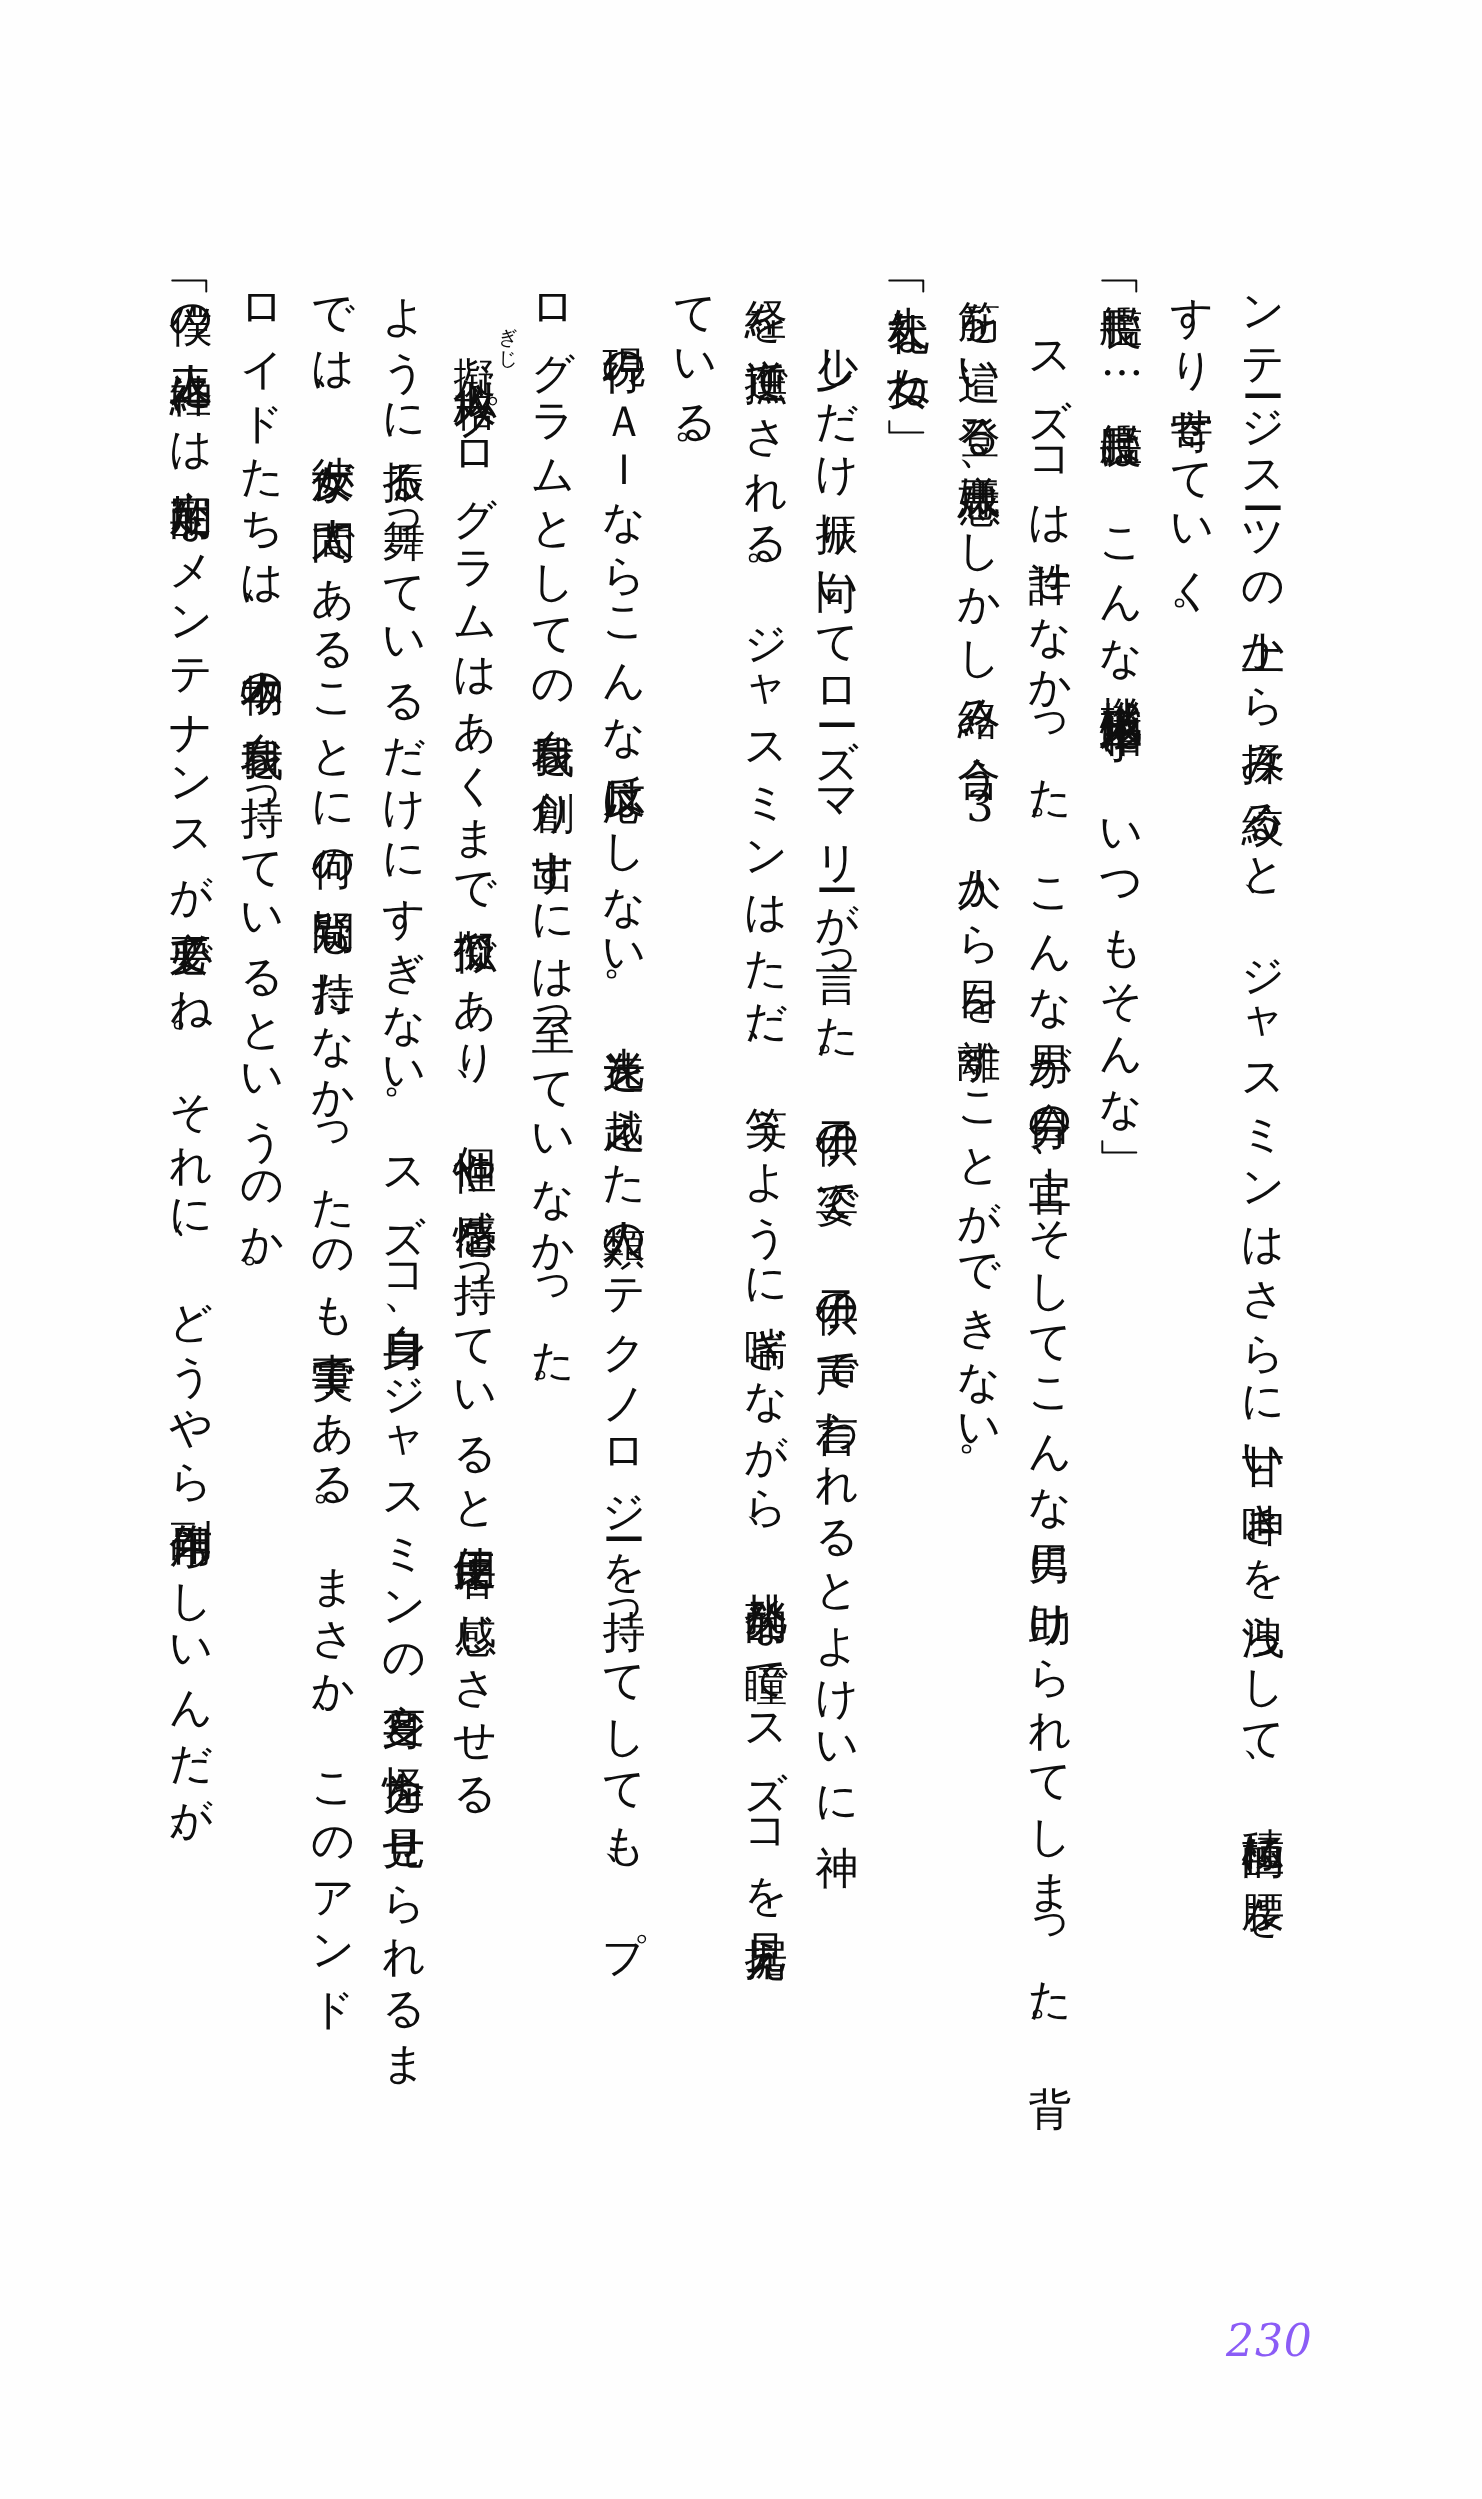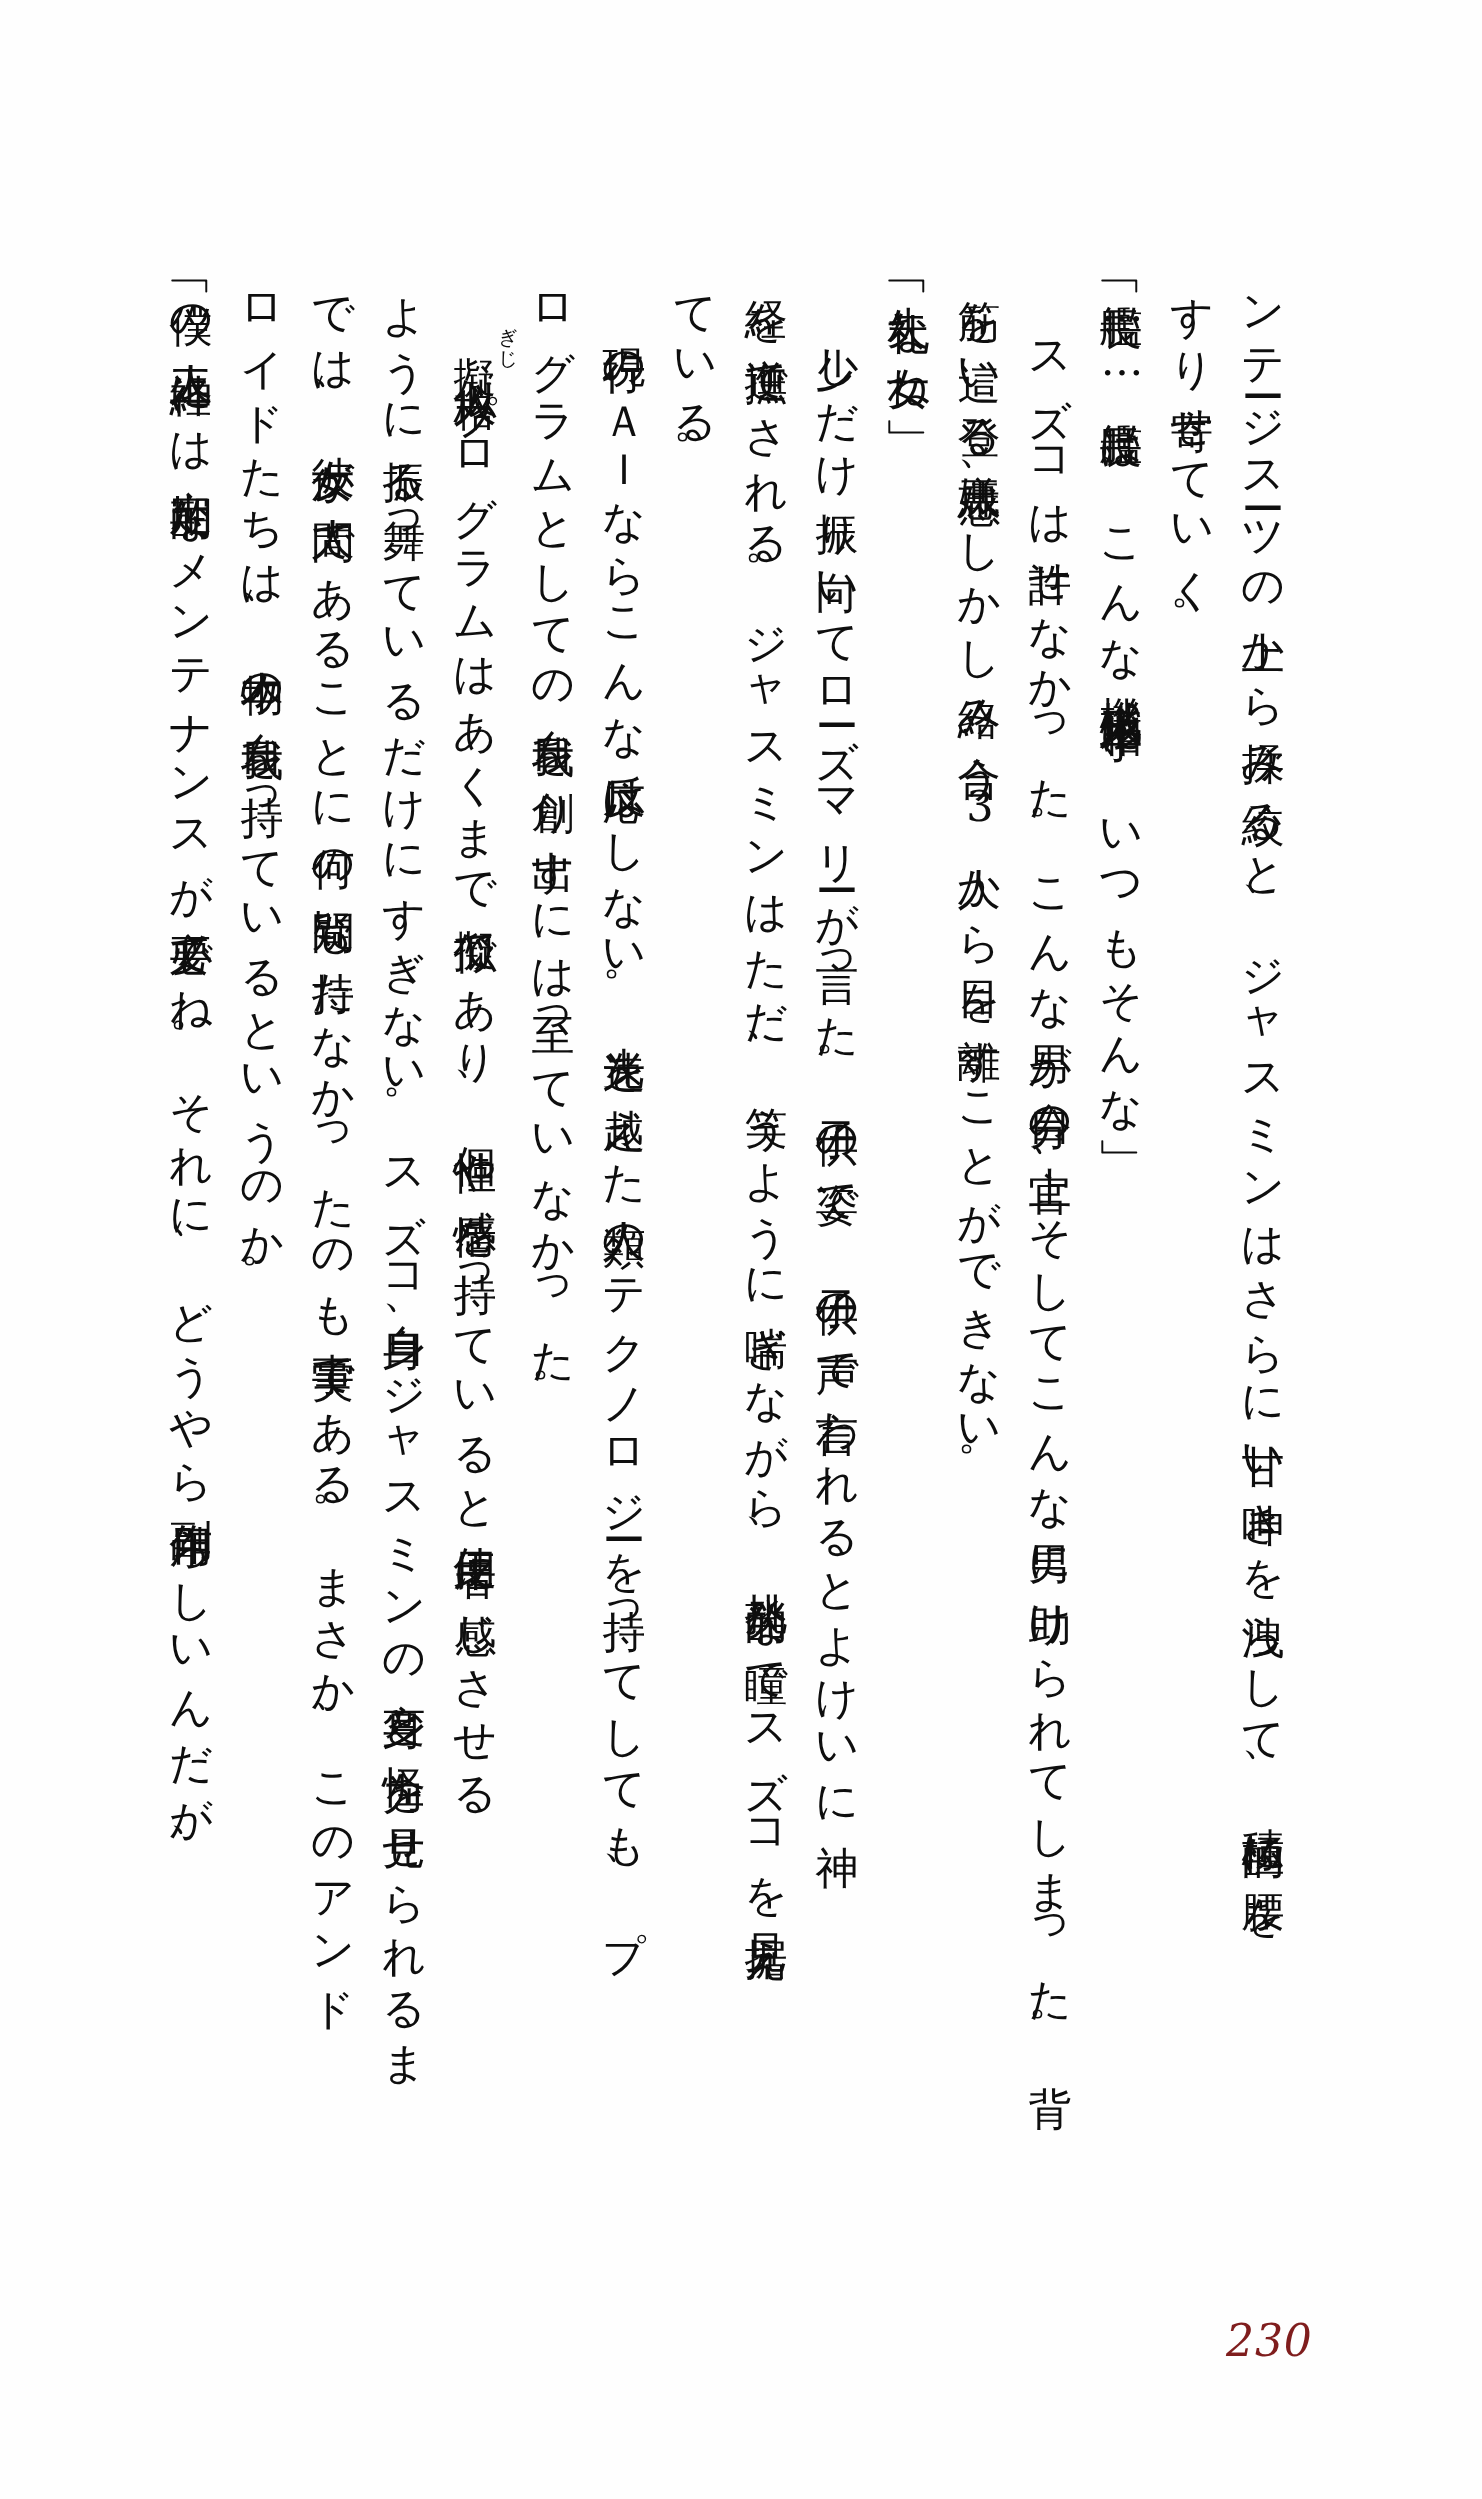--- a/index.html
+++ b/index.html
@@ -54,21 +54,21 @@
   }
   .page-number {
     position: absolute;
     left: 1226px;
     top: 2319px;
     font-family: "DejaVu Serif", "Liberation Serif", serif;
     font-style: italic;
     font-size: 44px;
     line-height: 1;
     letter-spacing: 0.9px;
-    color: #7f1d1d;
+    color: #8b5cf6;
   }
 </style>
 </head>
 <body>
 
 <div class="page">
   <div class="text-block">
       <div class="line">ンテージスーツの上から揉み絞ると、ジャスミンはさらに甘い呻きを洩らして、積極的に腰を</div>
       <div class="line">すり寄せていく。</div>
       <div class="line">「艦長……艦長は、こんな機械人形相手に、いつもそんな」</div>

